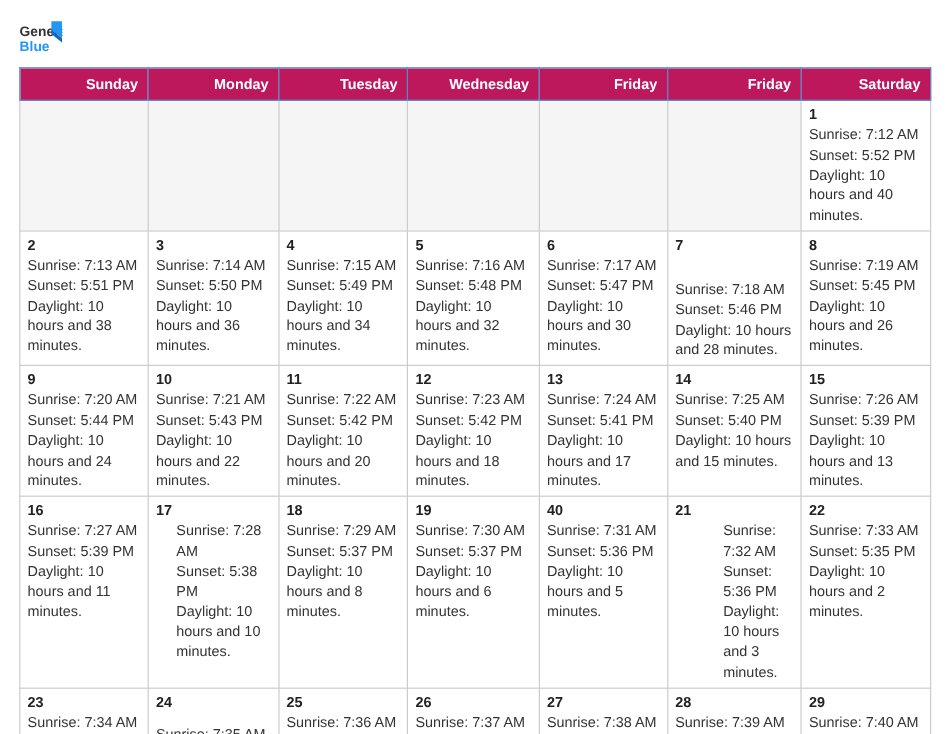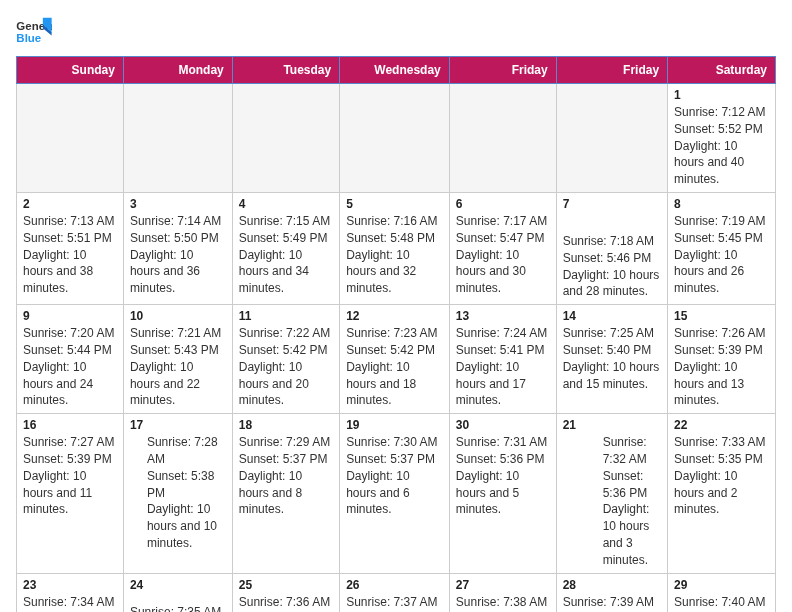--- a/index.html
+++ b/index.html
@@ -228,21 +228,21 @@
 Sunset: 5:37 PM
 Daylight: 10 hours and 8 minutes.</div>
         </td>
         <td>
           <span class="day-num">19</span>
           <div class="day-info" style="white-space: pre-line;">Sunrise: 7:30 AM
 Sunset: 5:37 PM
 Daylight: 10 hours and 6 minutes.</div>
         </td>
         <td>
-          <span class="day-num">30</span>
+          <span class="day-num">40</span>
           <div class="day-info" style="white-space: pre-line;">Sunrise: 7:31 AM
 Sunset: 5:36 PM
 Daylight: 10 hours and 5 minutes.</div>
         </td>
         <td>
           <span class="day-num">21</span>
           <div class="day-info" style="white-space: pre-line; margin-left: 40px;">Sunrise: 7:32 AM
 Sunset: 5:36 PM
 Daylight: 10 hours and 3 minutes.</div>
         </td>

